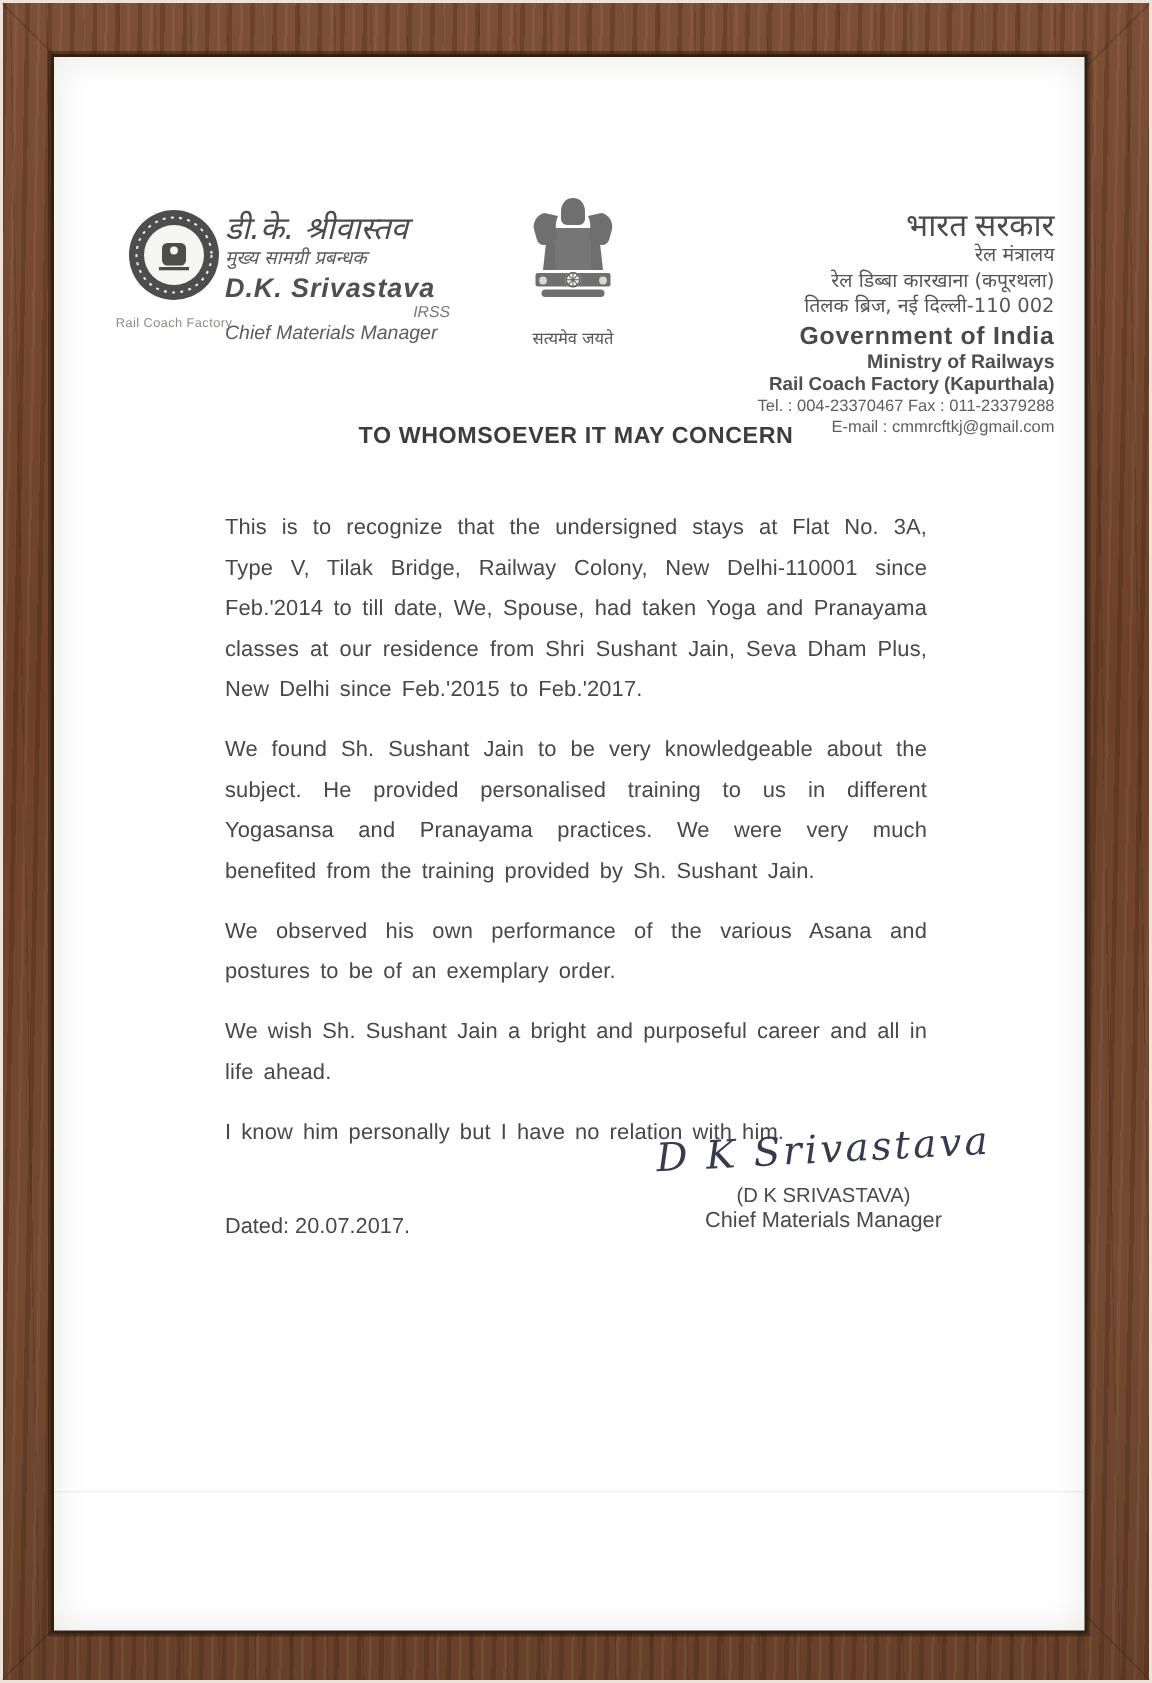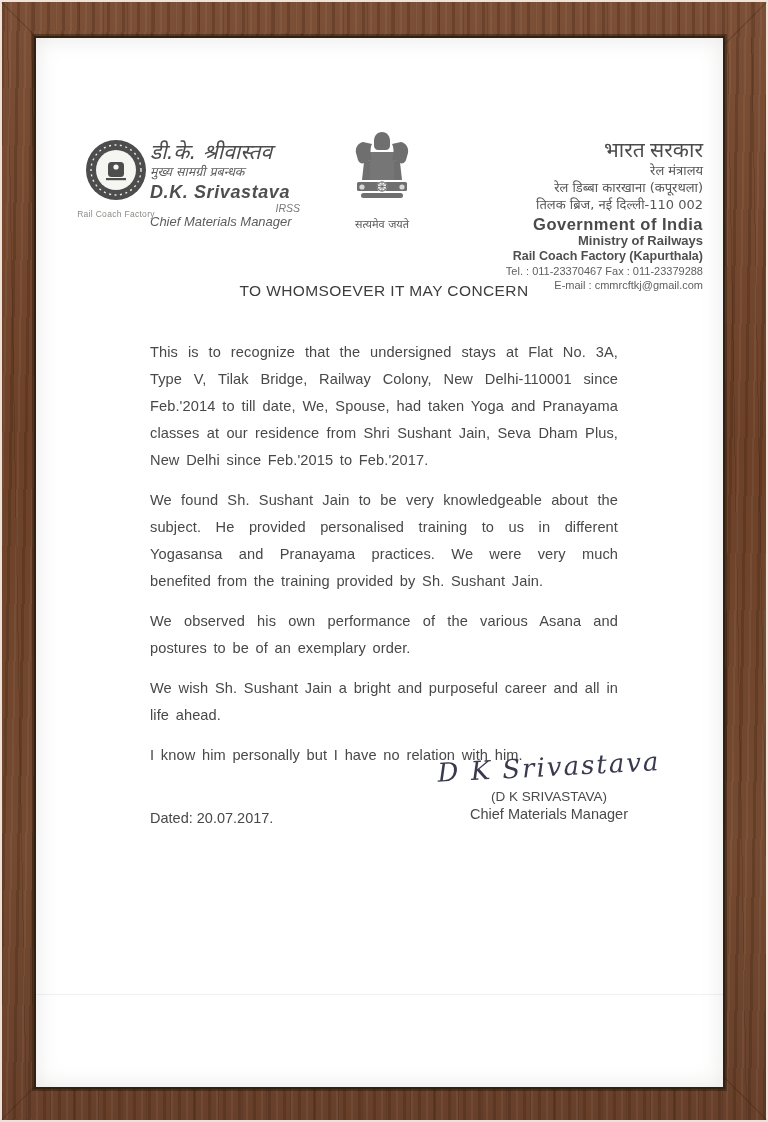--- a/index.html
+++ b/index.html
@@ -62,21 +62,21 @@
   .of-fact-hi{font-size:13px;color:#555;line-height:17px;font-family:"DejaVu Sans", sans-serif;}
   .of-addr-hi{font-size:13px;color:#555;line-height:17px;font-family:"DejaVu Sans", sans-serif;}
   .of-govt-en{font-size:16.5px;font-weight:bold;color:#4a4a4a;letter-spacing:.5px;line-height:20px;margin-top:1px;}
   .of-min-en{font-size:13px;font-weight:bold;color:#4f4f4f;line-height:14px;}
   .of-fact-en{font-size:12.5px;font-weight:bold;color:#4f4f4f;line-height:16px;}
   .of-addr-en{font-size:12.5px;color:#555;line-height:16px;}
   .of-tel{font-size:11px;color:#5e5e5e;line-height:14px;}
   .of-email{font-size:11px;color:#5e5e5e;line-height:14px;}
 
   
-  .letter-title{left:114px;top:244px;width:468px;text-align:center;font-size:15.5px;font-weight:normal;letter-spacing:.4px;color:#3d3d3d;}
+  .letter-title{left:114px;top:244px;width:468px;text-align:center;font-size:15.5px;font-weight:bold;letter-spacing:.4px;color:#3d3d3d;}
   .letter-body{left:114px;top:301px;width:468px;}
   .letter-body p{position:static;margin:0 0 13px 0;font-size:14.6px;line-height:27px;color:#484848;text-align:justify;word-spacing:2.5px;letter-spacing:.1px;}
   .letter-body p:last-child{margin-bottom:0;}
 
   .sign-block{left:378px;top:712px;width:270px;text-align:center;}
   .sign-block > div{position:static;}
   .sig-script{font-family:"DejaVu Serif", serif;font-style:italic;font-size:26px;color:#3a3a4e;letter-spacing:2px;transform:rotate(-3deg);line-height:34px;white-space:nowrap;}
   .sig-name{font-size:13.5px;color:#4a4a4a;line-height:17px;margin-top:4px;}
   .sig-designation{font-size:14.5px;color:#4a4a4a;line-height:18px;}
 
@@ -142,21 +142,21 @@
     </div>
 
     <div class="office-block">
       <div class="of-govt-hi">भारत सरकार</div>
       <div class="of-min-hi">रेल मंत्रालय</div>
       <div class="of-fact-hi">रेल डिब्बा कारखाना (कपूरथला)</div>
       <div class="of-addr-hi">तिलक ब्रिज, नई दिल्ली-110 002</div>
       <div class="of-govt-en">Government of India</div>
       <div class="of-min-en">Ministry of Railways</div>
       <div class="of-fact-en">Rail Coach Factory (Kapurthala)</div>
-      <div class="of-tel">Tel. : 011-23370467 Fax : 011-23379288</div>
+      <div class="of-tel">Tel. : 004-23370467 Fax : 011-23379288</div>
       <div class="of-email">E-mail : cmmrcftkj@gmail.com</div>
     </div>
 
     <div class="letter-title">TO WHOMSOEVER IT MAY CONCERN</div>
 
     <div class="letter-body">
       <p>This is to recognize that the undersigned stays at Flat No. 3A, Type V, Tilak Bridge, Railway Colony, New Delhi-110001 since Feb.'2014 to till date, We, Spouse, had taken Yoga and Pranayama classes at our residence from Shri Sushant Jain, Seva Dham Plus, New Delhi since Feb.'2015 to Feb.'2017.</p>
       <p>We found Sh. Sushant Jain to be very knowledgeable about the subject. He provided personalised training to us in different Yogasansa and Pranayama practices. We were very much benefited from the training provided by Sh. Sushant Jain.</p>
       <p>We observed his own performance of the various Asana and postures to be of an exemplary order.</p>
       <p>We wish Sh. Sushant Jain a bright and purposeful career and all in life ahead.</p>

